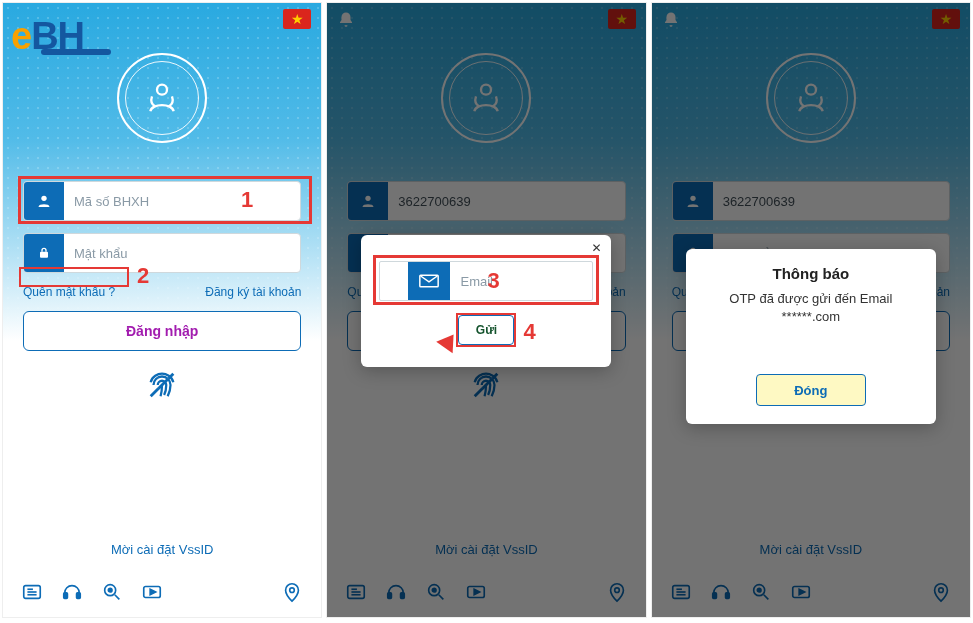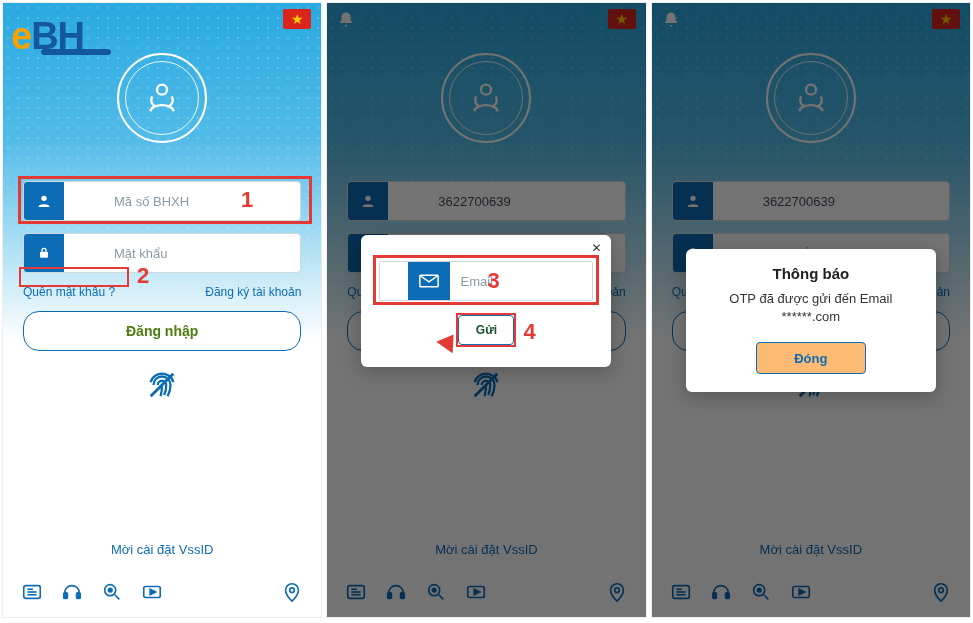--- a/index.html
+++ b/index.html
@@ -64,21 +64,21 @@
   }
   .field {
     display:flex; align-items:center;
     background:#fff; border:1px solid #cfd8dc; border-radius:4px;
     height:40px; margin-bottom:12px; overflow:hidden;
   }
   .field .ibox{
     width:40px;height:40px;background:#0d6cb6;display:flex;align-items:center;justify-content:center;color:#fff;
   }
   .field .ph{
-    flex:1;padding:7px 10px;color:#8a9aa6;font-size:13px;display:flex;align-items:center;height:100%;margin-left:40px;
+    flex:1;padding:7px 10px;color:#8a9aa6;font-size:13px;display:flex;align-items:center;height:100%;
   }
   .field .val{ color:#435059; }
   
   .hl-red { position:absolute; border:3px solid #e53935; pointer-events:none; }
   .annot {
     position:absolute; color:#e53935; font-weight:900; font-size:22px;
   }
   .arrow-red {
     position:absolute;width:0;height:0;
     border-left:10px solid transparent;border-right:10px solid transparent;border-bottom:16px solid #e53935;
@@ -86,22 +86,22 @@
   }
   
   .links {
     display:flex; justify-content:space-between; font-size:12px;
     margin:5px 20px 12px; color:#0d6cb6;
   }
   .links span{cursor:pointer;}
   
   .btn-login{
     margin:0 20px;
-    border:1.5px solid #0d6cb6; color:#4d7c0f; background:#fff;
-    height:40px;border-radius:16px;display:flex;align-items:center;justify-content:center;
+    border:1.5px solid #0d6cb6; color:#a21caf; background:#fff;
+    height:40px;border-radius:6px;display:flex;align-items:center;justify-content:center;
     font-weight:700;font-size:14px;
   }
   
   .fprint{
     margin:14px auto 0; width:40px;height:40px;display:flex;align-items:center;justify-content:center;
     color:#0d6cb6;
   }
   
   .install{
     position:absolute;bottom:60px;left:0;right:0;text-align:center;
@@ -125,23 +125,23 @@
     display:flex;align-items:center;border:1px solid #cfd8dc;border-radius:2px;height:40px;overflow:hidden;padding-left:28px;
   }
   .modal-sm .eicon{width:42px;height:40px;background:#0d6cb6;color:#fff;display:flex;align-items:center;justify-content:center;}
   .modal-sm .eph{flex:1;padding:0 10px;color:#8a9aa6;font-size:13px;}
   .modal-sm .send{
     margin:14px auto 0;display:block;width:56px;height:30px;border:1.5px solid #0d6cb6;background:#fff;color:#14532d;border-radius:4px;font-size:12px;font-weight:600;
   }
   
   .modal-md{ top:246px; width:250px; padding:16px 18px 18px; text-align:center; }
   .modal-md h4{font-size:15px;font-weight:700;color:#222;margin-bottom:8px;}
-  .modal-md p{font-size:13px;color:#333;line-height:1.4;margin-bottom:16px;}
+  .modal-md p{font-size:13px;color:#333;line-height:1.4;margin-bottom:4px;}
   .modal-md .closebtn{
-    width:110px;height:32px;border:1.5px solid #0d6cb6;color:#0d6cb6;background:#fdba74;border-radius:4px;font-weight:700;font-size:13px;
+    width:110px;height:32px;border:1.5px solid #0d6cb6;color:#0d6cb6;background:#fef9c3;border-radius:4px;font-weight:700;font-size:13px;margin-top:44px;
   }
   
   svg{display:block;}
 </style>
 </head>
 <body>
 
 <div class="screen">
   <div class="dotgrid"></div>
   <div class="topband">

